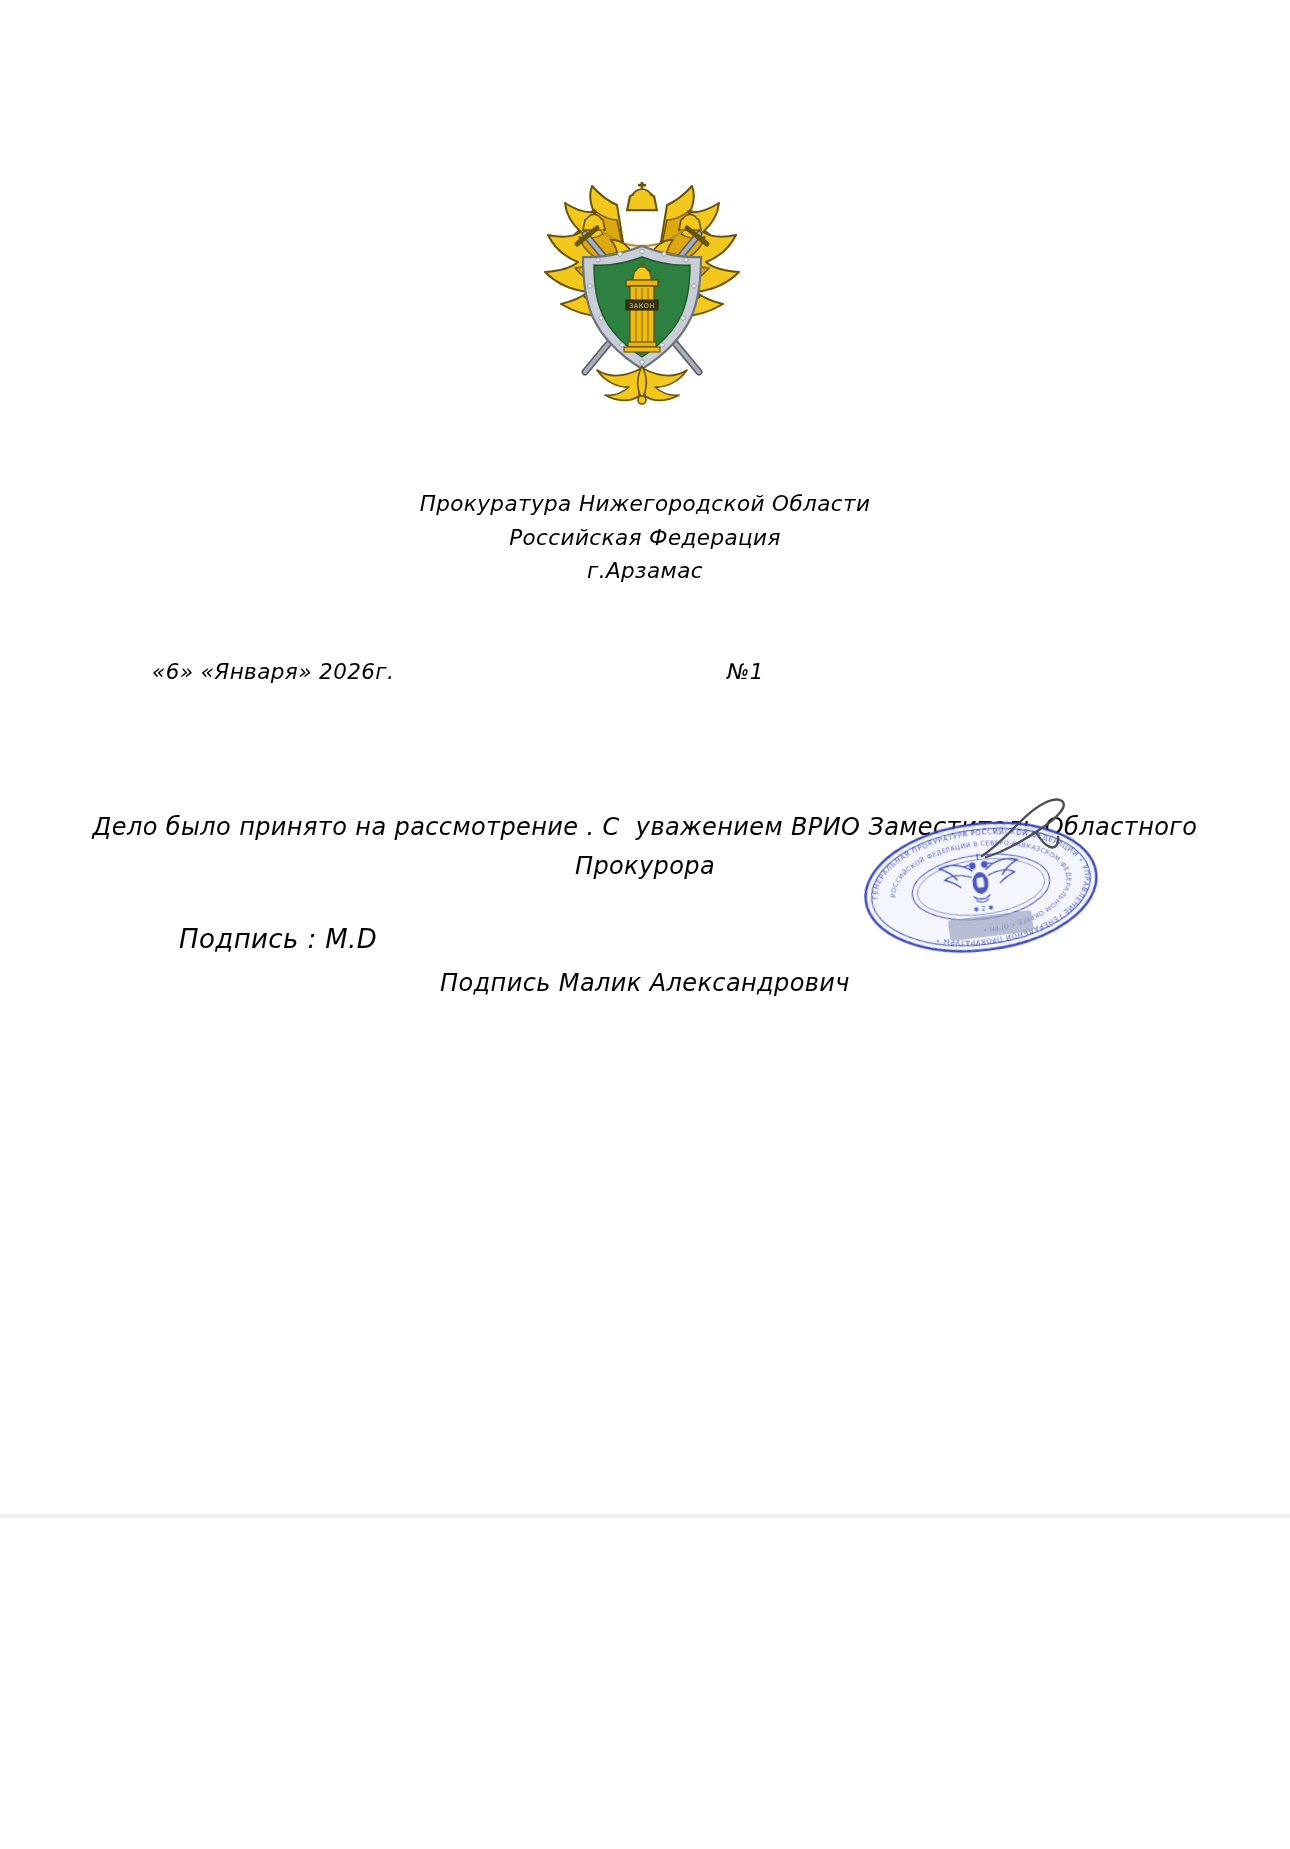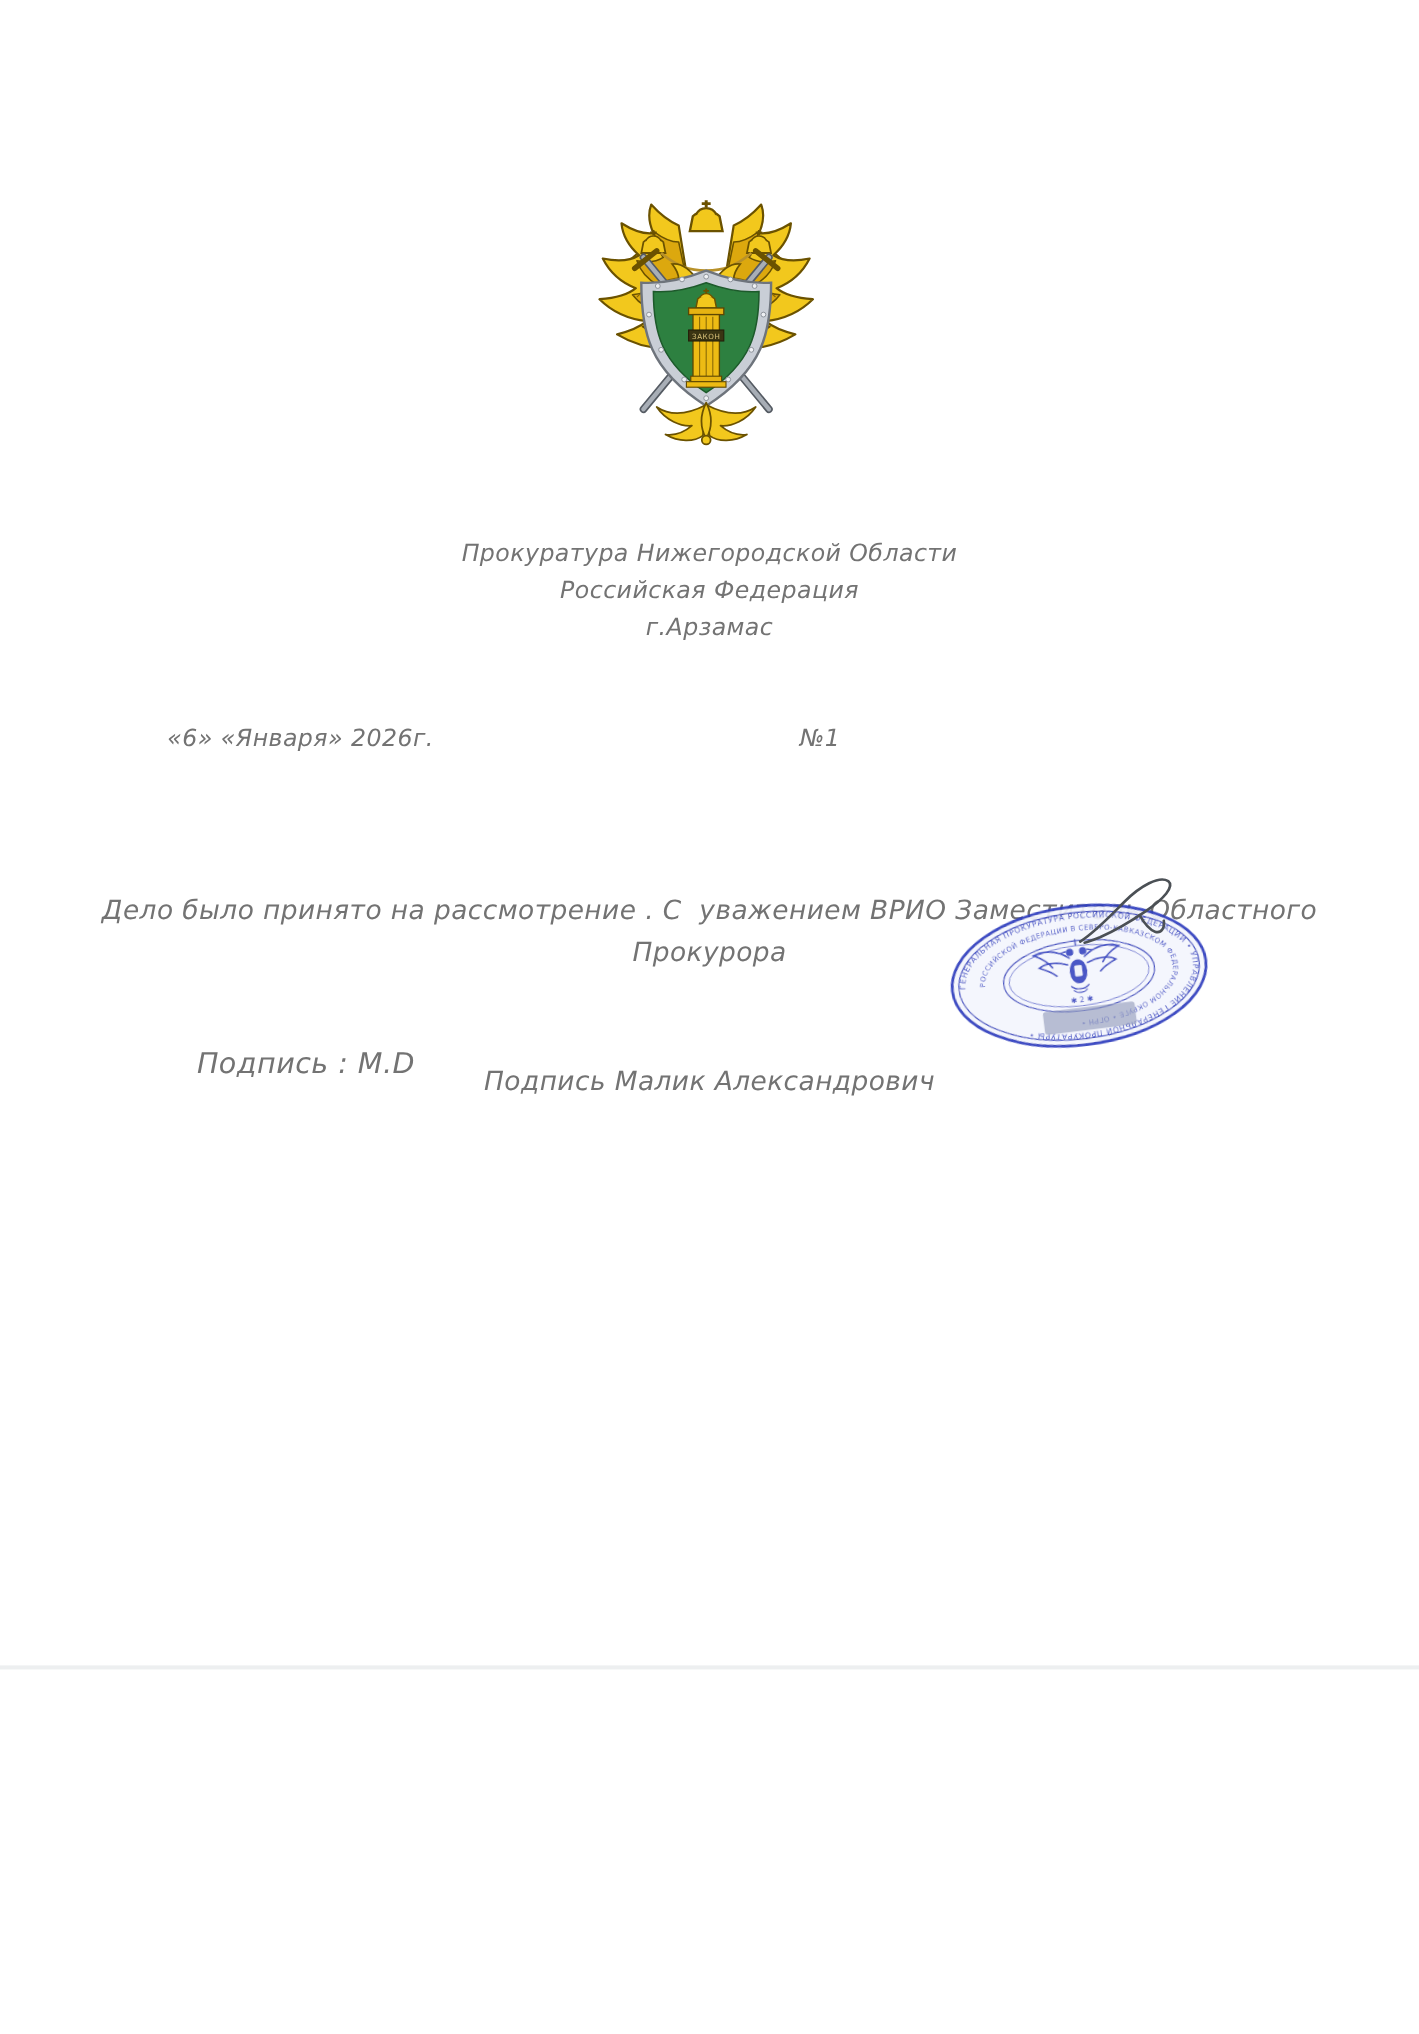--- a/index.html
+++ b/index.html
@@ -1,36 +1,36 @@
 <!DOCTYPE html>
 <html><head>
 <meta charset="utf-8">
 <style>
   html,body{margin:0;padding:0;background:#ffffff;}
   #page{
     position:relative;width:1290px;height:1518px;background:#ffffff;overflow:hidden;
-    font-family:"DejaVu Sans",sans-serif;color:#737373;
+    font-family:"DejaVu Sans",sans-serif;color:#000000;
   }
   .hand{font-style:italic;letter-spacing:.4px;}
   
   #letterhead{
     position:absolute;left:0;right:0;top:487px;text-align:center;
     font-size:21.5px;line-height:33.6px;
   }
   
   #date-row{position:absolute;left:0;right:0;top:659px;font-size:21.5px;}
   #date-row .date{position:absolute;left:152px;}
   #date-row .num{position:absolute;left:727px;}
   
   #body-text{
     position:absolute;left:70px;right:70px;top:730px;text-align:center;
     font-size:24px;line-height:39px;white-space:pre-wrap;
   }
   
-  #sign-label{position:absolute;left:179px;top:952px;font-size:26px;}
+  #sign-label{position:absolute;left:179px;top:924px;font-size:26px;}
   
   #emblem{position:absolute;left:523px;top:182px;width:238px;height:224px;}
   #stamp{position:absolute;left:846px;top:784px;width:270px;height:182px;}
   #page-edge{position:absolute;left:0;right:0;bottom:0;height:4px;background:#edeff0;}
 </style>
 </head>
 <body>
 
 <div id="page">
 

